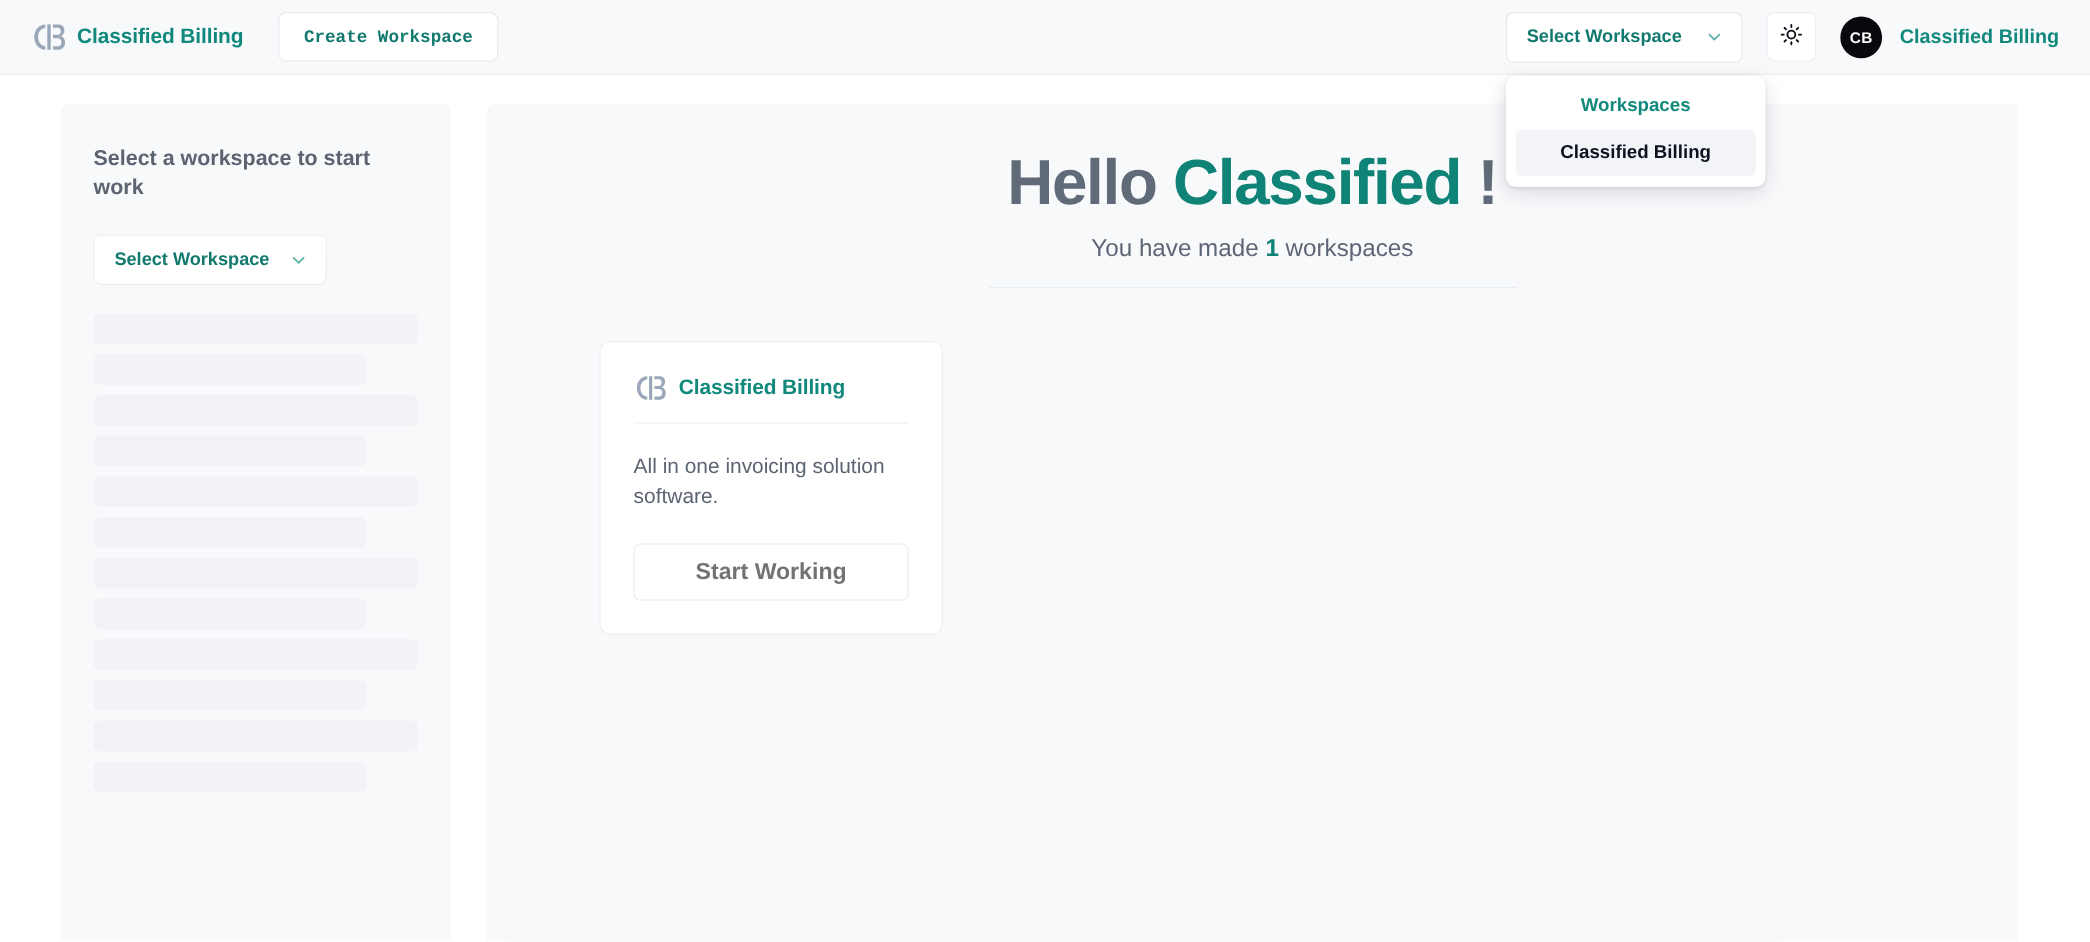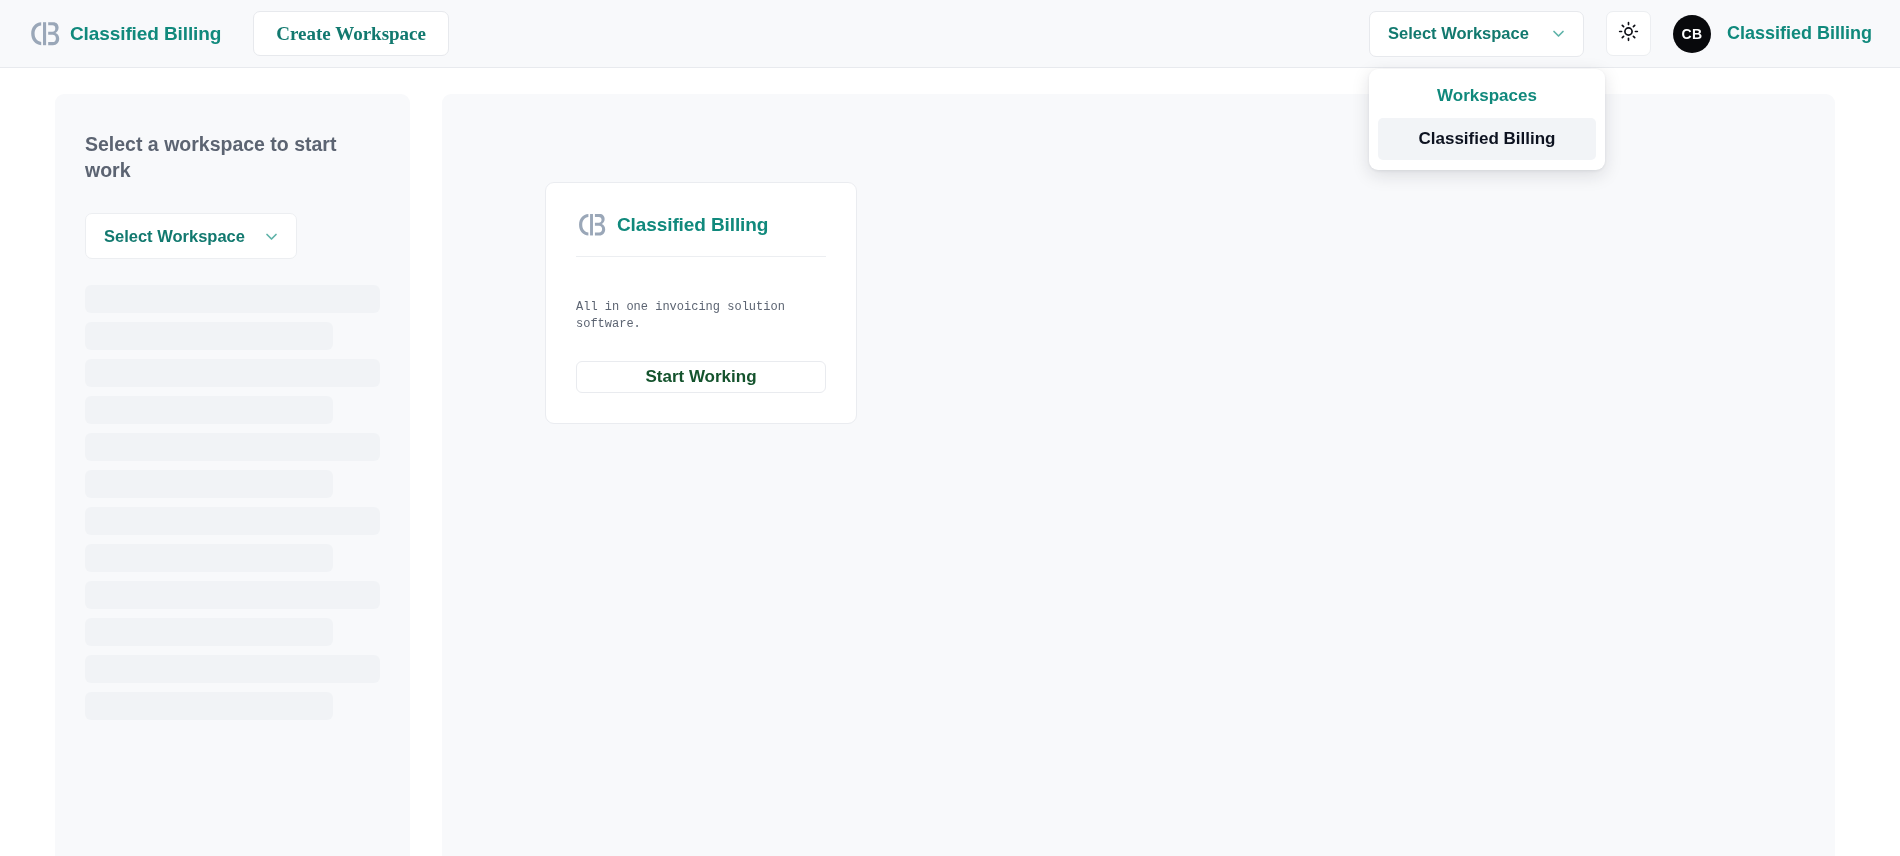--- a/index.html
+++ b/index.html
@@ -47,24 +47,24 @@
     flex: 0 0 auto;
   }
 
   .btn-create {
     margin-left: 32px;
     height: 45px;
     padding: 0 22px;
     background: #ffffff;
     border: 1px solid #e7e9ed;
     border-radius: 7px;
-    font-size: 19px;
+    font-size: 16px;
     font-weight: bold;
     color: #12796f;
-    font-family: Liberation Serif, serif;
+    font-family: Liberation Mono, monospace;
     cursor: pointer;
     display: flex;
     align-items: center;
     justify-content: center;
     white-space: nowrap;
   }
 
   .header-right {
     margin-left: auto;
     display: flex;
@@ -287,38 +287,37 @@
   }
 
   .ws-card-title {
     font-size: 19px;
     font-weight: bold;
     color: #10897c;
     letter-spacing: -0.1px;
   }
 
   .ws-card-desc {
-    margin-top: 42px;
-    font-size: 12px;
+    margin-top: 27px;
+    font-size: 19px;
     color: #5c6472;
     line-height: 1.42;
     font-weight: normal;
-    font-family: Liberation Mono, monospace;
   }
 
   .ws-card-btn {
     margin-top: 28px;
     width: 100%;
-    height: 32px;
+    height: 52px;
     background: #ffffff;
     border: 1px solid #e9ebef;
     border-radius: 6px;
-    font-size: 17px;
-    font-weight: bold;
-    color: #14532d;
+    font-size: 21px;
+    font-weight: bold;
+    color: #737373;
     font-family: "Liberation Sans", sans-serif;
     cursor: pointer;
   }
 </style>
 </head>
 <body>
 
 <div class="header">
 
   <div class="brand">
@@ -400,20 +399,35 @@
       <div class="skel narrow"></div>
       <div class="skel wide"></div>
       <div class="skel narrow"></div>
       <div class="skel wide"></div>
       <div class="skel narrow"></div>
     </div>
   </div>
 
   <div class="main">
 
+    <div class="hero">
+      <div class="hero-title">
+        <span>Hello</span>
+        <span class="accent">Classified</span>
+        <span>!</span>
+      </div>
+
+      <div class="hero-sub">
+        <span>You have made</span>
+        <span class="count">1</span>
+        <span>workspaces</span>
+      </div>
+
+      <div class="hero-divider"></div>
+    </div>
 
     <div class="card-row">
       <div class="ws-card">
         <div class="ws-card-head">
           <span>
             <svg class="logo-mark" width="30" height="28" viewBox="0 0 32 30" aria-hidden="true">
               <path d="M13.2 3.2 C7.2 3.6 3.2 8.1 3.2 14.6 C3.2 21.1 7.2 25.8 13.2 26.2 L13.2 23.0 C9.2 22.5 6.6 19.2 6.6 14.6 C6.6 10.0 9.2 6.9 13.2 6.4 Z" fill="#9aa7b8"></path>
               <rect x="15.0" y="3.2" width="3.1" height="23.0" fill="#9aa7b8"></rect>
               <path d="M20.2 3.2 L25.3 3.2 C28.6 3.2 30.6 5.4 30.6 8.6 C30.6 11.1 29.3 13.1 27.4 13.9 C29.7 14.6 31.2 16.7 31.2 19.5 C31.2 23.3 28.8 26.2 25.0 26.2 L20.2 26.2 L20.2 23.1 L24.6 23.1 C26.7 23.1 27.9 21.6 27.9 19.4 C27.9 17.2 26.7 15.7 24.6 15.7 L20.2 15.7 L20.2 12.7 L24.4 12.7 C26.2 12.7 27.3 11.4 27.3 9.4 C27.3 7.5 26.2 6.3 24.4 6.3 L20.2 6.3 Z" fill="#9aa7b8"></path>
             </svg>

